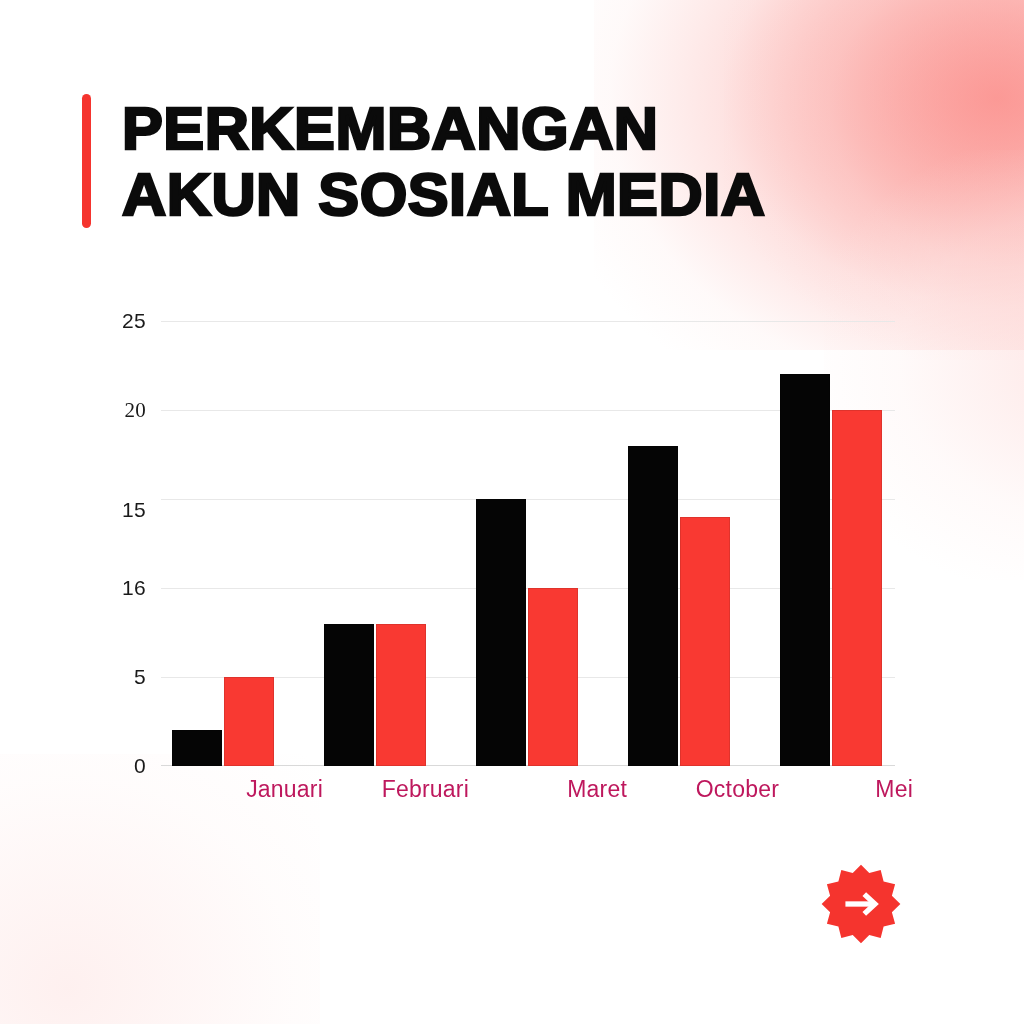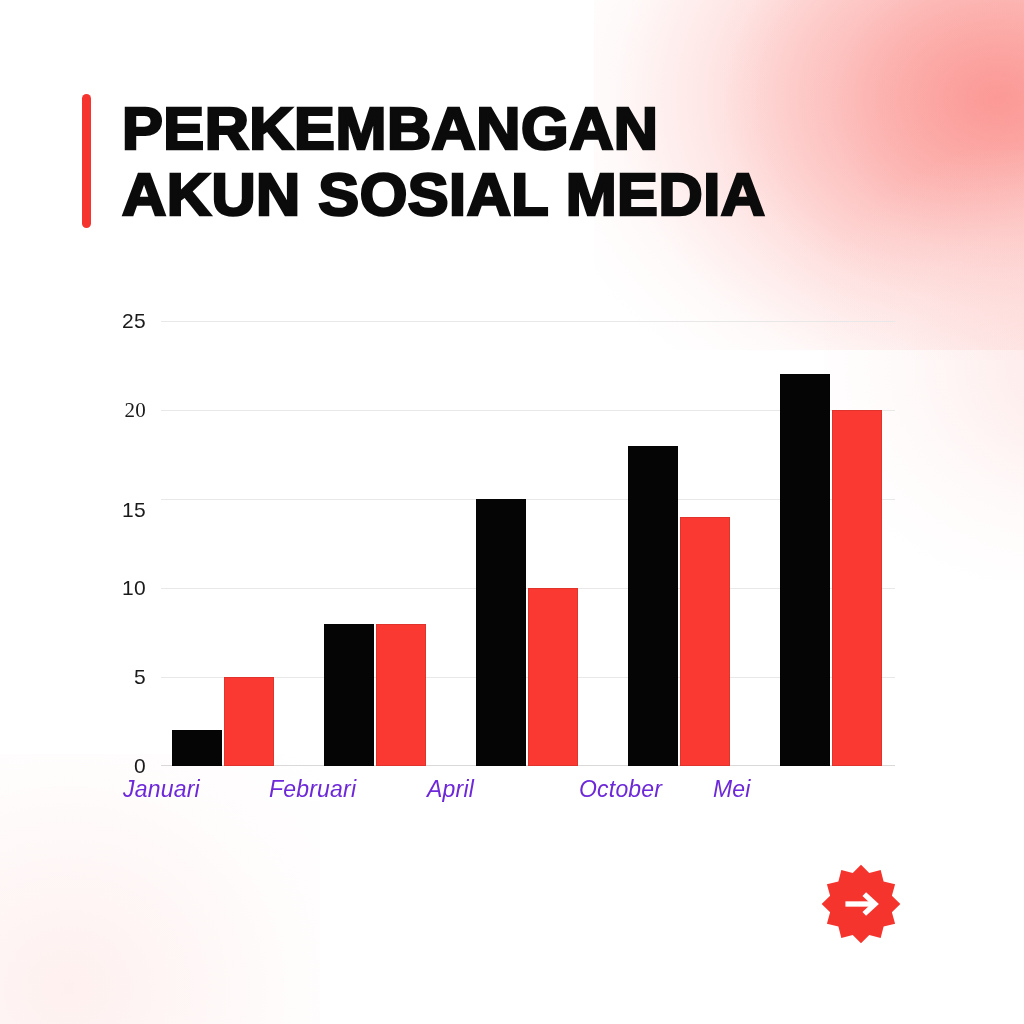--- a/index.html
+++ b/index.html
@@ -164,25 +164,24 @@
     border: 1px solid rgba(0,0,0,0.10);
     box-sizing: border-box;
   }
   .bar.black { background: #050505; left: 0; }
   .bar.red   { background: #F93932; left: 52px; }
 
   .xlabel {
     position: absolute;
     top: 455px;
     width: 200px;
-    text-align: left;
+    text-align: right;
     font-size: 23px;
-    color: #6d28d9;
+    color: #be185d;
     letter-spacing: 0.2px;
-    font-style: italic;
   }
 
   
   .badge {
     position: absolute;
     left: 820px;
     top: 863px;
     width: 82px;
     height: 82px;
   }
@@ -212,21 +211,21 @@
       <div id="gridlines">
           <div class="gridline" style="top: 356px;"></div>
           <div class="gridline" style="top: 267px;"></div>
           <div class="gridline" style="top: 178px;"></div>
           <div class="gridline" style="top: 89px;"></div>
           <div class="gridline" style="top: 0px;"></div>
         </div>
       <div id="yticks">
           <div class="ytick-wrap" style="top: 445px;">0</div>
           <div class="ytick-wrap" style="top: 356px;">5</div>
-          <div class="ytick-wrap" style="top: 267px;">10</div>
+          <div class="ytick-wrap" style="top: 267px;">16</div>
           <div class="ytick-wrap" style="top: 178px; margin-top: 11px;">15</div>
           <div class="ytick-wrap" style="top: 89px; font-family: Liberation Serif, serif;">20</div>
           <div class="ytick-wrap" style="top: 0px;">25</div>
         </div>
       <div class="groups" id="groups">
           <div class="group" style="left: 11px; width: 102px;">
             <div class="bar black" style="height: 35.6px; background: rgb(5, 5, 5);"></div>
             <div class="bar red" style="height: 89px; background: rgb(249, 57, 50);"></div>
           </div>
           <div class="group" style="left: 163px; width: 102px;">
@@ -242,21 +241,21 @@
             <div class="bar red" style="height: 249.2px; background: rgb(249, 57, 50);"></div>
           </div>
           <div class="group" style="left: 619px; width: 102px;">
             <div class="bar black" style="height: 391.6px; background: rgb(5, 5, 5);"></div>
             <div class="bar red" style="height: 356px; background: rgb(249, 57, 50);"></div>
           </div>
         </div>
       <div id="xlabels">
           <div class="xlabel" style="left: -38px;">Januari</div>
           <div class="xlabel" style="left: 108px;">Februari</div>
-          <div class="xlabel" style="left: 266px;">April</div>
+          <div class="xlabel" style="left: 266px;">Maret</div>
           <div class="xlabel" style="left: 418px;">October</div>
           <div class="xlabel" style="left: 552px;">Mei</div>
         </div>
     </div>
   </div>
 
   <div class="badge">
     <svg viewBox="0 0 100 100">
       <polygon id="burst" fill="#F5342E" points="50.00,2.00 60.09,12.33 74.00,8.43 77.58,22.42 91.57,26.00 87.67,39.91 98.00,50.00 87.67,60.09 91.57,74.00 77.58,77.58 74.00,91.57 60.09,87.67 50.00,98.00 39.91,87.67 26.00,91.57 22.42,77.58 8.43,74.00 12.33,60.09 2.00,50.00 12.33,39.91 8.43,26.00 22.42,22.42 26.00,8.43 39.91,12.33"></polygon>
       <g stroke="#FFFFFF" stroke-width="6.5" fill="none" stroke-linecap="butt" stroke-linejoin="miter">

